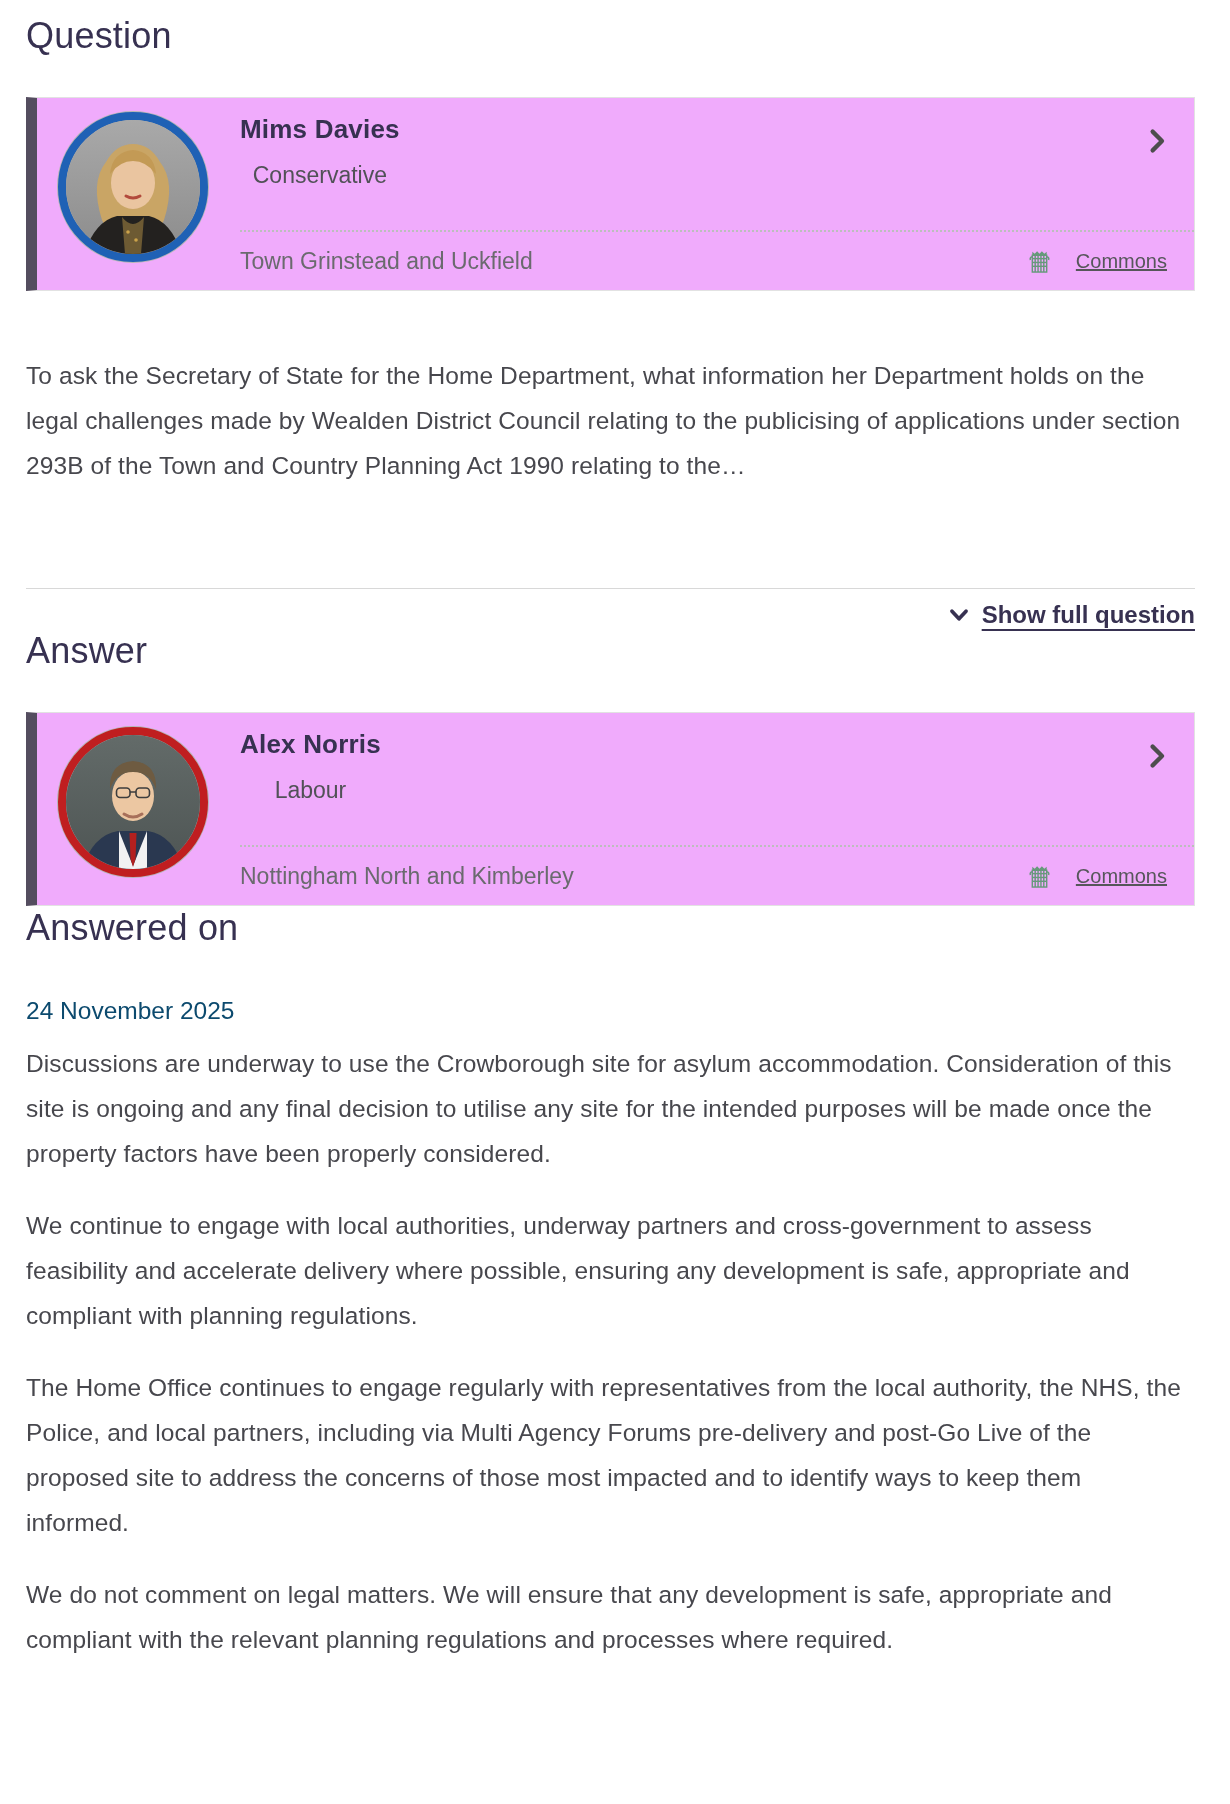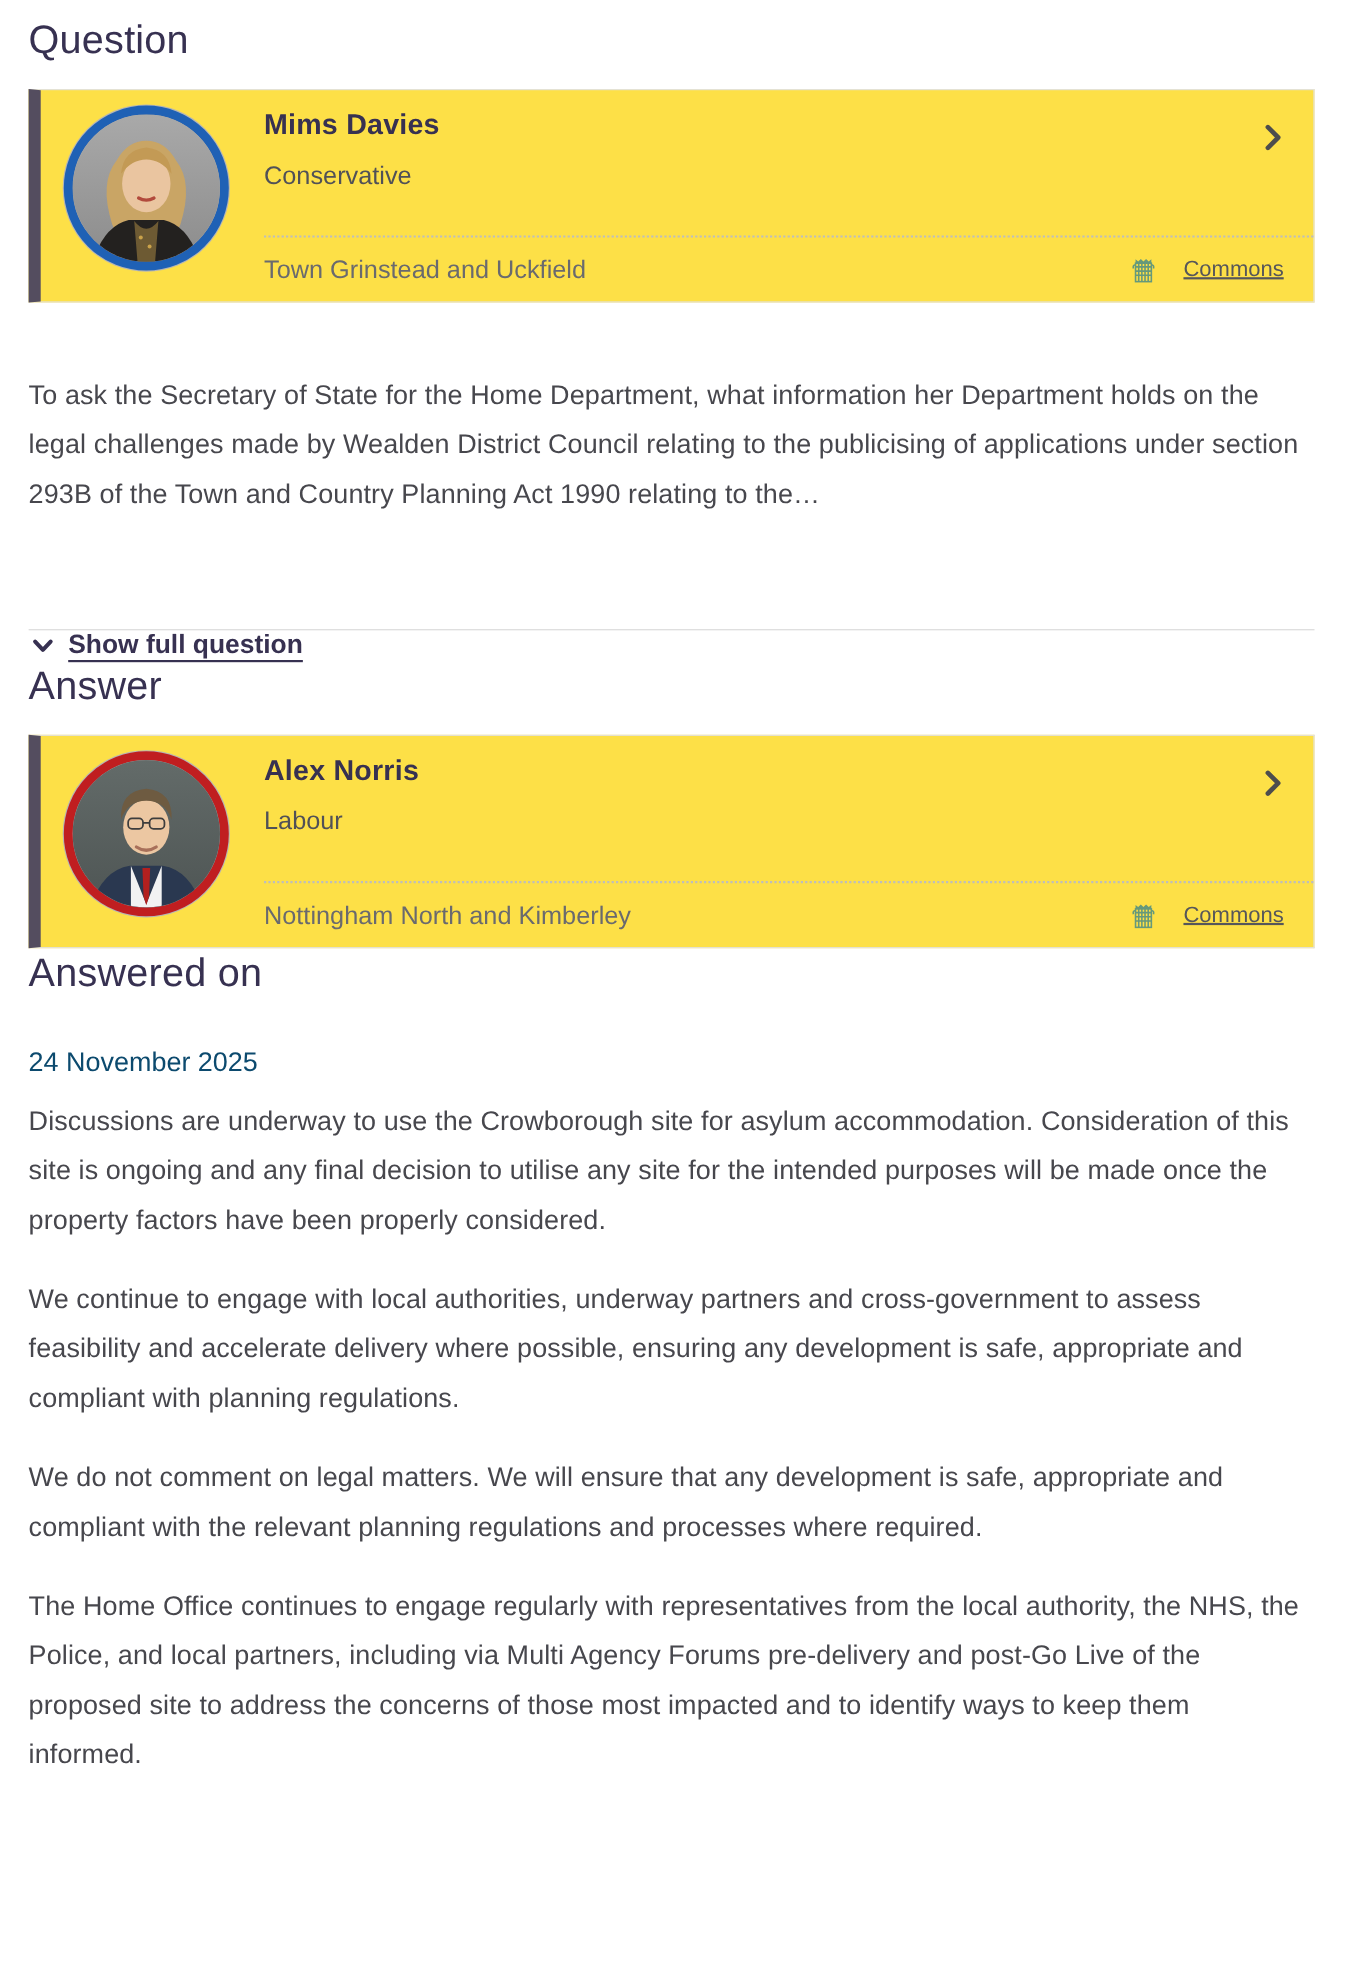--- a/index.html
+++ b/index.html
@@ -17,30 +17,31 @@
     font-weight: 400;
     letter-spacing: 0.2px;
     color: #373151;
     line-height: 1.2;
   }
   .mt-answer    { margin-top: 40px; }
   .mt-answered  { margin-top: 46px; }
 
   
   .member-card {
-    margin-top: 24px;
-    background: #fde047;
+    margin-top: 40px;
+    background: #f0abfc;
     border: 1px solid #e2e2e2;
     border-left-width: 11px;
     border-left-style: solid;
     border-left-color: #544d5f;
     display: grid;
     grid-template-columns: 203px 1fr;
     grid-template-rows: 132px 60px;
     cursor: pointer;
+    text-align: center;
   }
   .avatar-cell { grid-row: 1 / 3; grid-column: 1; }
   .avatar {
     width: 134px; height: 134px;
     margin: 14px 0 0 21px;
     border-radius: 50%;
     border: 8px solid #888;
     box-shadow: 0 0 0 1px #b5b5b5, inset 0 0 0 1px #b5b5b5;
     overflow: hidden;
     background: #9a9a9a;
@@ -92,22 +93,23 @@
     max-width: 1160px;
     color: #47474d;
     letter-spacing: 0.1px;
   }
   hr.block-divider {
     border: none;
     border-top: 1px solid #d8d8d8;
     margin: 100px 0 0 0;
   }
   .show-full-row {
+    margin-top: 12px;
     display: flex;
-    justify-content: flex-start;
+    justify-content: flex-end;
   }
   .show-full-link {
     display: inline-flex;
     align-items: center;
     gap: 10px;
     font-size: 24px;
     font-weight: 600;
     color: #373151;
     text-decoration: underline;
     text-decoration-thickness: 2px;
@@ -281,17 +283,17 @@
     </div>
   </section>
 
   <section>
     <h2 class="section-heading mt-answered">Answered on</h2>
 
     <p class="answer-date">24 November 2025</p>
 
     <p class="answer-paragraph">Discussions are underway to use the Crowborough site for asylum accommodation. Consideration of this site is ongoing and any final decision to utilise any site for the intended purposes will be made once the property factors have been properly considered.</p>
     <p class="answer-paragraph">We continue to engage with local authorities, underway partners and cross-government to assess feasibility and accelerate delivery where possible, ensuring any development is safe, appropriate and compliant with planning regulations.</p>
+    <p class="answer-paragraph">The Home Office continues to engage regularly with representatives from the local authority, the NHS, the Police, and local partners, including via Multi Agency Forums pre-delivery and post-Go Live of the proposed site to address the concerns of those most impacted and to identify ways to keep them informed.</p>
     <p class="answer-paragraph">We do not comment on legal matters. We will ensure that any development is safe, appropriate and compliant with the relevant planning regulations and processes where required.</p>
-    <p class="answer-paragraph">The Home Office continues to engage regularly with representatives from the local authority, the NHS, the Police, and local partners, including via Multi Agency Forums pre-delivery and post-Go Live of the proposed site to address the concerns of those most impacted and to identify ways to keep them informed.</p>
   </section>
 
 </div>
 
 </body></html>

